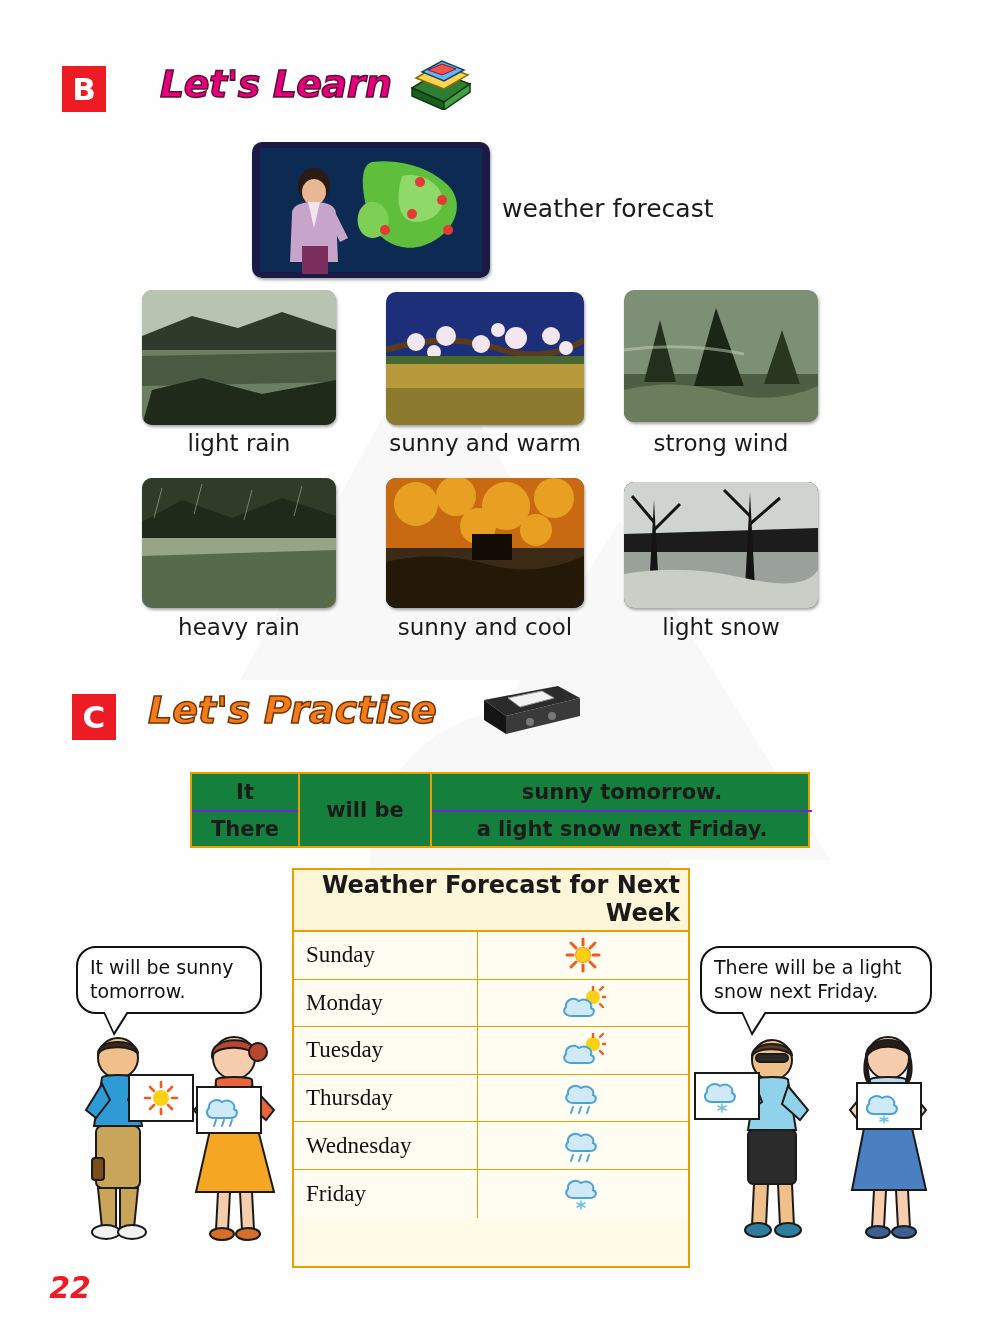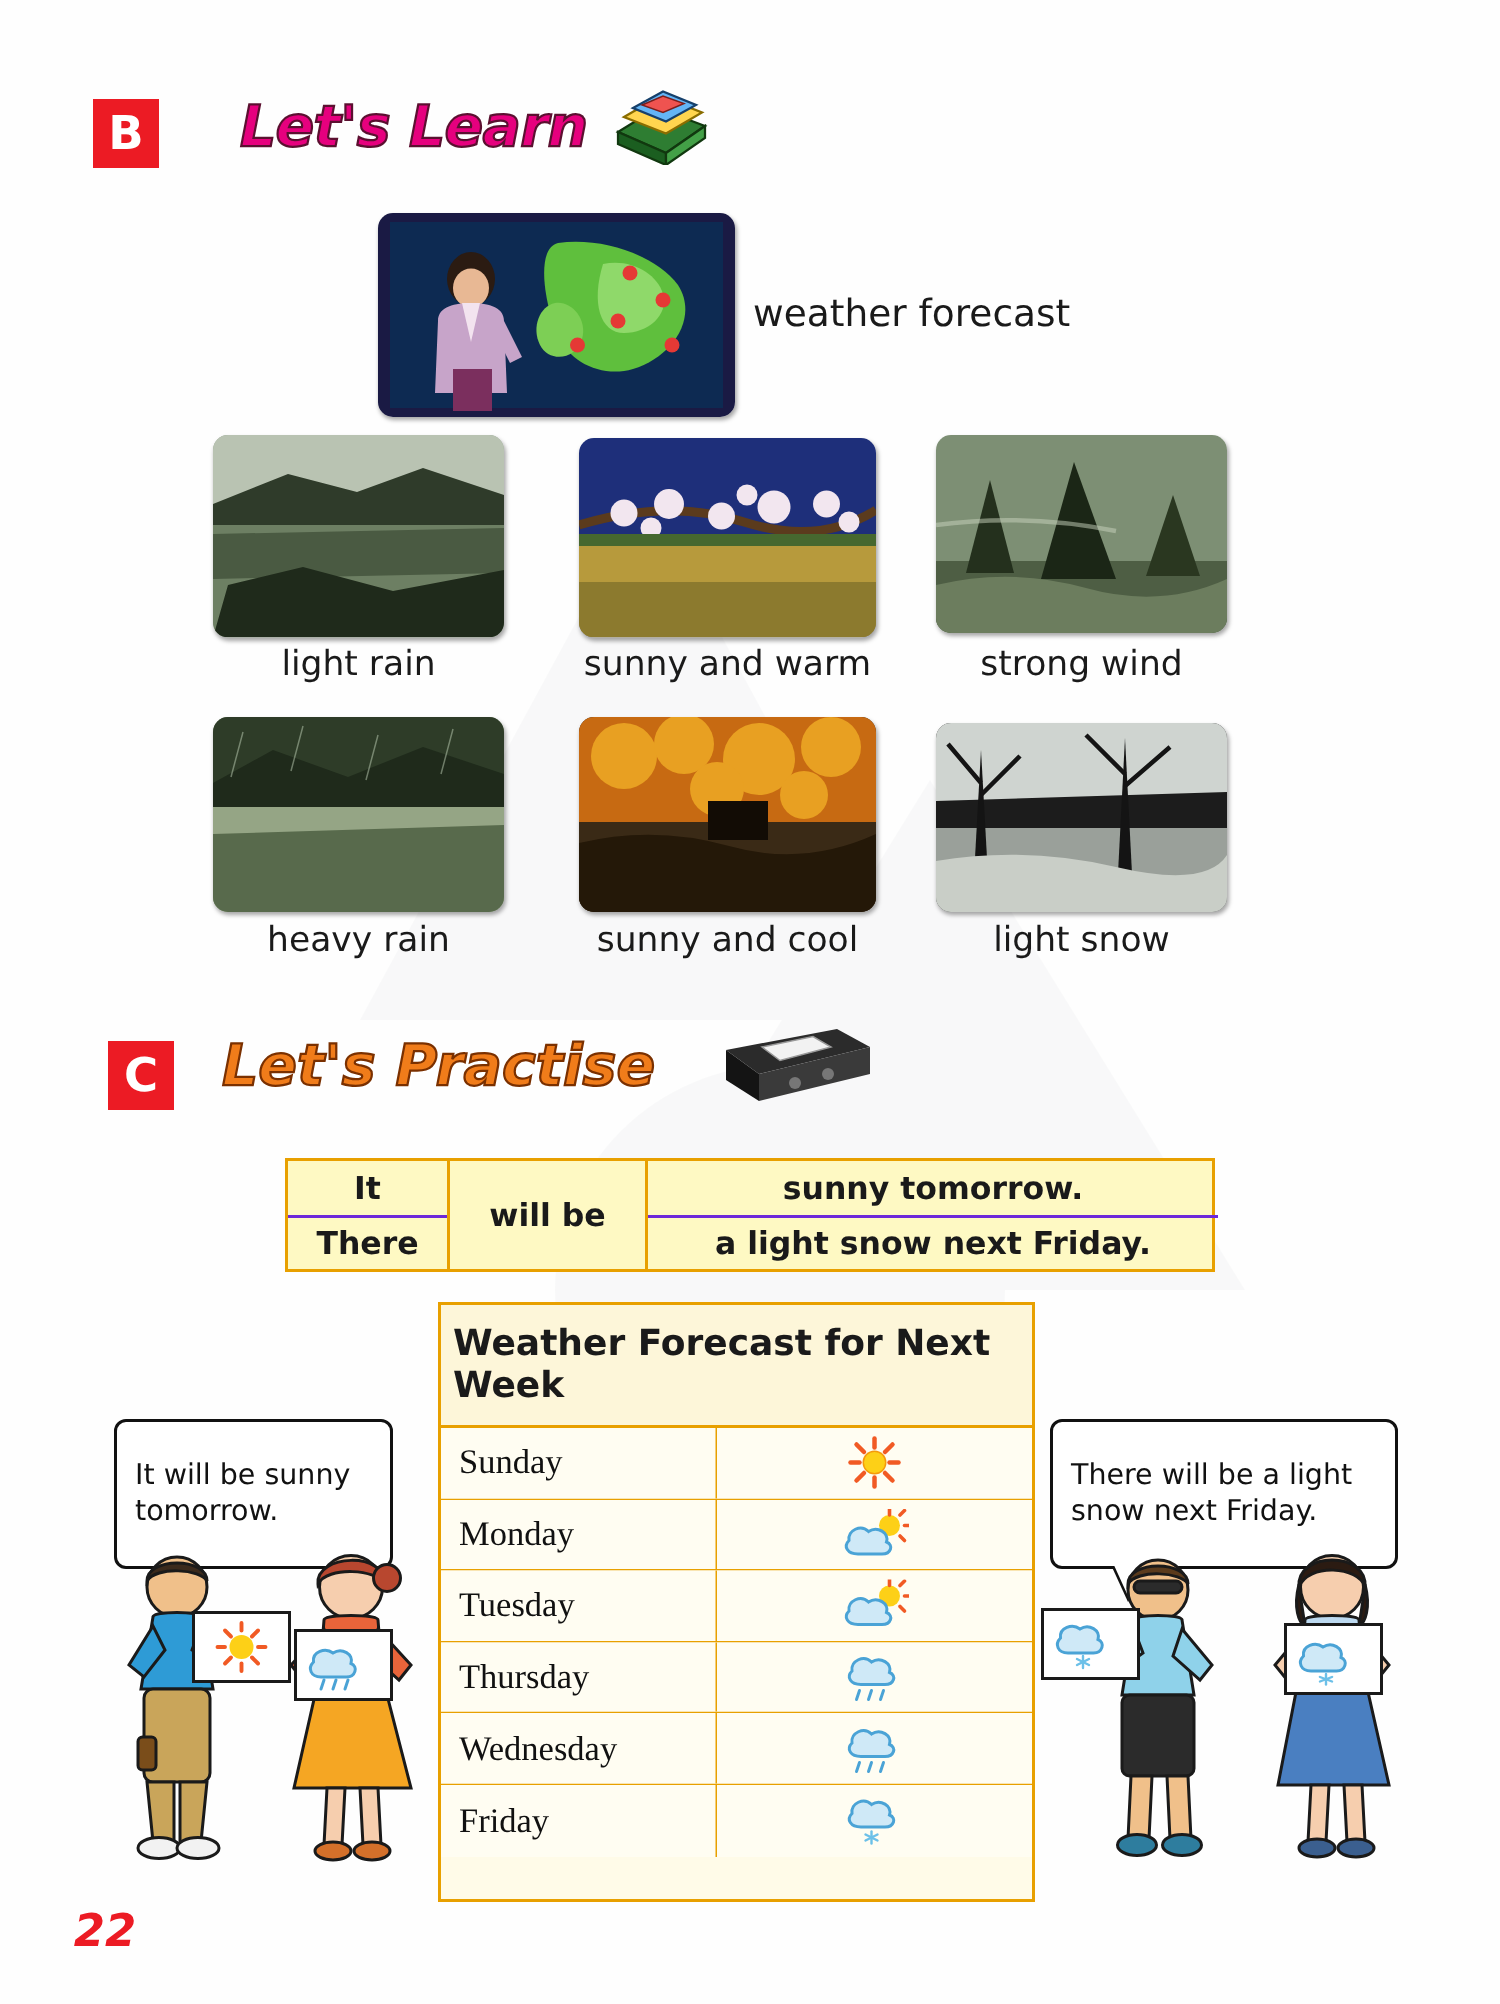--- a/index.html
+++ b/index.html
@@ -92,21 +92,21 @@
   }
   .tape-icon {
     position: absolute; left: 478px; top: 682px;
     width: 104px; height: 56px;
   }
 
   
   .pattern-table {
     position: absolute; left: 190px; top: 772px;
     width: 620px; height: 76px;
-    background: #fef9c3;
+    background: #15803d;
     border: 2px solid #e8a000;
     display: grid;
     grid-template-columns: 108px 132px 380px;
   }
   .pt-col { border-right: 2px solid #e8a000; }
   .pt-col:last-child { border-right: none; }
   .pt-cell {
     display: flex; align-items: center; justify-content: center;
     font-family: "DejaVu Sans", sans-serif;
     font-weight: bold;
@@ -122,25 +122,25 @@
   }
 
   
   .wf-table {
     position: absolute; left: 292px; top: 868px;
     width: 398px; height: 400px;
     border: 2px solid #e8a000;
     background: #fffbe8;
   }
   .wf-head {
-    height: 82px;
+    height: 62px;
     background: #fdf6d9;
     border-bottom: 2px solid #e8a000;
     display: flex; align-items: center; justify-content: center;
-    text-align: left;
+    text-align: right;
     font-family: "DejaVu Sans", sans-serif;
     font-weight: bold;
     font-size: 24px;
     color: #1a1a1a;
     line-height: 1.15;
     padding: 0 8px;
   }
   .wf-row {
     height: 47.6px;
     display: grid;
@@ -160,22 +160,22 @@
   .wf-ico {
     display: flex; align-items: center; justify-content: center;
     background: #fffdf2;
   }
 
   
   .bubble {
     position: absolute;
     background: #ffffff;
     border: 2px solid #111;
-    border-radius: 8px;
-    padding: 24px 12px;
+    border-radius: 20px;
+    padding: 8px 12px;
     font-family: "DejaVu Sans", sans-serif;
     font-size: 19px;
     color: #111;
     line-height: 1.25;
   }
   .bubble:after {
     content: "";
     position: absolute;
     width: 0; height: 0;
     border-left: 10px solid transparent;

